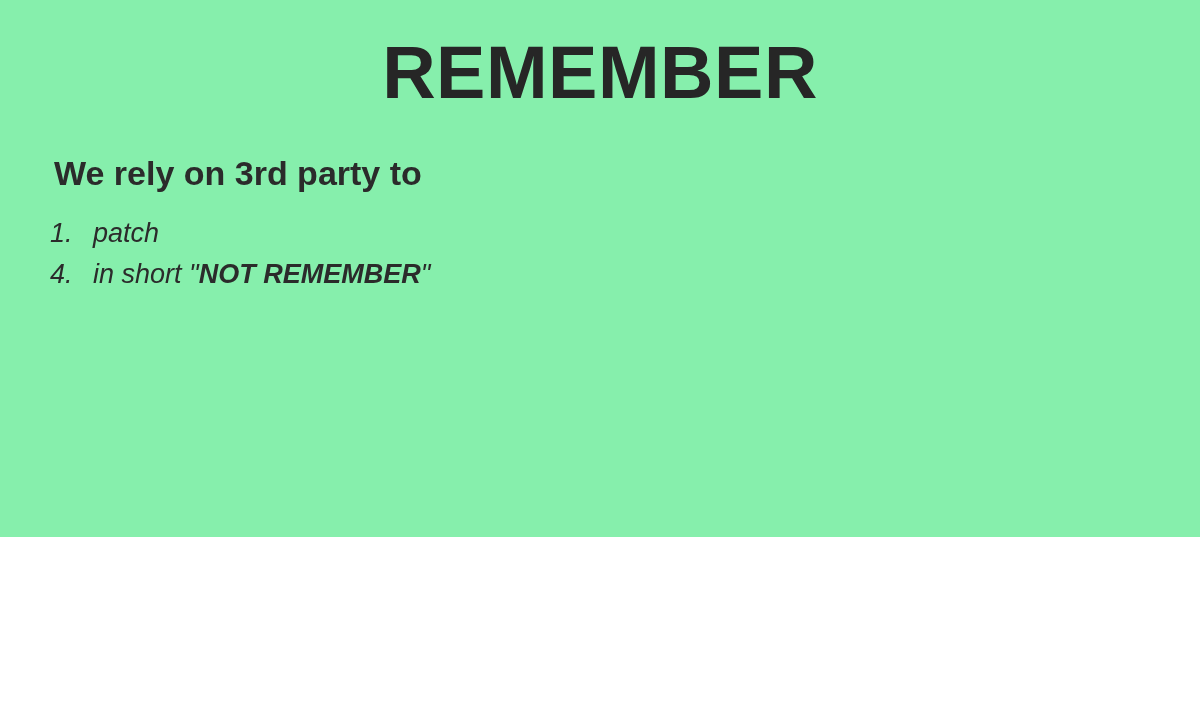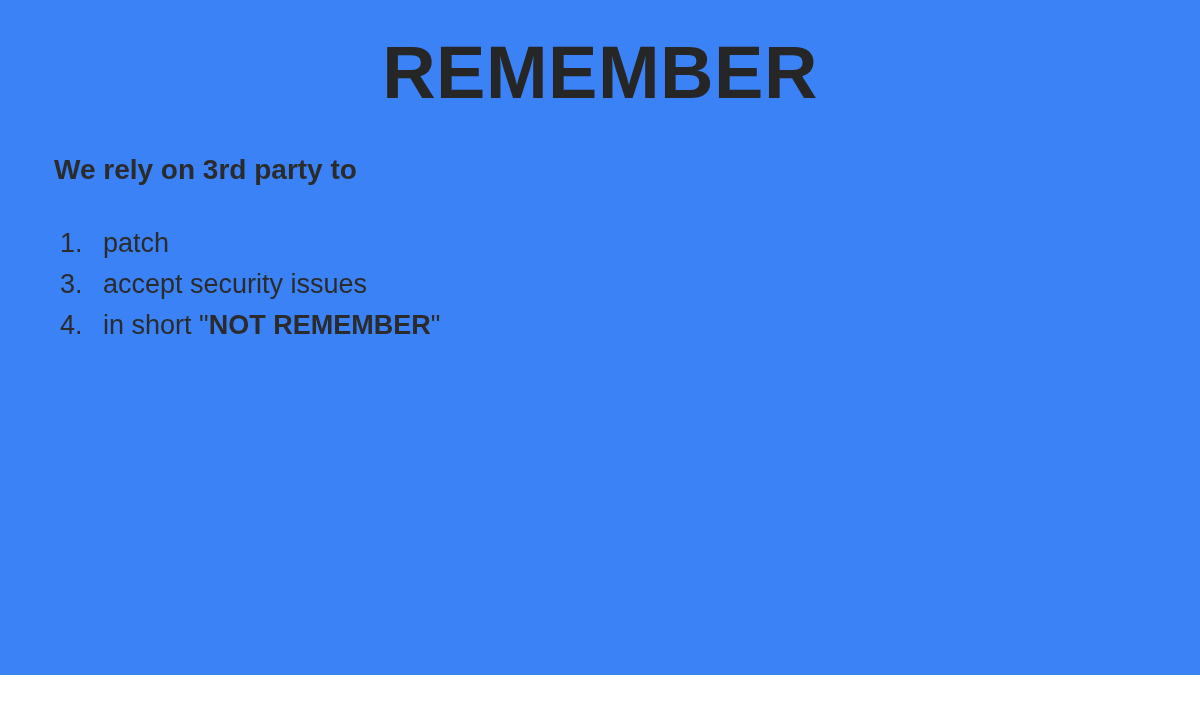--- a/index.html
+++ b/index.html
@@ -10,22 +10,22 @@
   }
 
   body {
     font-family: "Liberation Sans", "DejaVu Sans", sans-serif;
     -webkit-font-smoothing: antialiased;
   }
 
   .slide {
     position: relative;
     width: 1200px;
-    height: 675px;
-    background: #3b82f6;
+    height: 537px;
+    background: #86efac;
     overflow: hidden;
   }
 
   
   .slide-title {
     position: absolute;
     left: 0;
     top: 36px;
     width: 1200px;
     text-align: center;
@@ -35,35 +35,36 @@
     letter-spacing: 0.5px;
     color: #262626;
     white-space: nowrap;
   }
 
   
   .slide-subtitle {
     position: absolute;
     left: 54px;
     top: 152px;
-    font-size: 28px;
+    font-size: 34px;
     font-weight: 700;
     line-height: 1.25;
     color: #2b2b2b;
     white-space: nowrap;
   }
 
   
   .slide-list {
     position: absolute;
     left: 44px;
     top: 207px;
-    margin: 16px;
+    margin: 6px;
     padding: 0;
     list-style: none;
+    font-style: italic;
   }
 
   .slide-list-item {
     display: block;
     font-size: 27px;
     font-weight: 400;
     line-height: 41px;
     color: #2b2b2b;
     white-space: nowrap;
   }
@@ -93,23 +94,20 @@
 
   <div class="slide-subtitle">We rely on 3rd party to</div>
 
   <ol class="slide-list">
 
     <li class="slide-list-item">
       <span class="list-marker">1.</span><span class="list-text">patch</span><span class="em-strong"></span><span class="list-text"></span>
     </li>
 
 
-    <li class="slide-list-item">
-      <span class="list-marker">3.</span><span class="list-text">accept security issues</span><span class="em-strong"></span><span class="list-text"></span>
-    </li>
 
     <li class="slide-list-item">
       <span class="list-marker">4.</span><span class="list-text">in short "</span><span class="em-strong">NOT REMEMBER</span><span class="list-text">"</span>
     </li>
 
   </ol>
 
 </div>
 
 </body></html>

